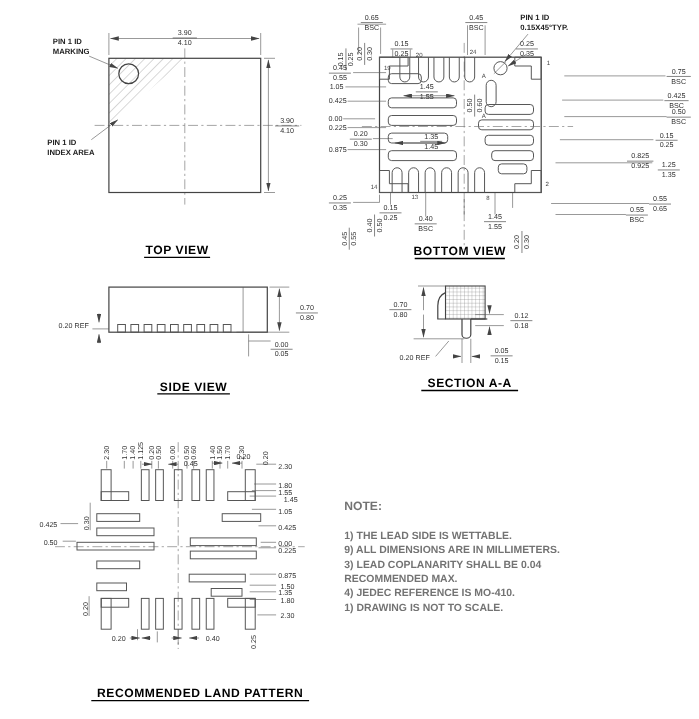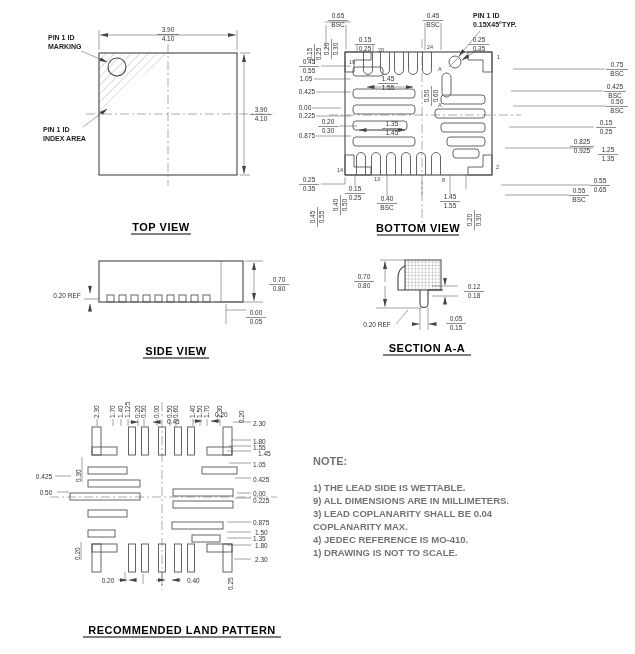--- a/index.html
+++ b/index.html
@@ -525,18 +525,18 @@
   </g>
   <text class="ttl" x="167" y="262">RECOMMENDED LAND PATTERN</text>
   <line x1="68" y1="265" x2="266" y2="265" stroke="#000" stroke-width="1.2"></line>
 </svg>
 
 <div id="note">
   <div class="nh">NOTE:</div>
   <div class="nl">1) THE LEAD SIDE IS WETTABLE.</div>
   <div class="nl">9) ALL DIMENSIONS ARE IN MILLIMETERS.</div>
   <div class="nl">3) LEAD COPLANARITY SHALL BE 0.04</div>
-  <div class="nl">COPLANARITY MAX.</div>
+  <div class="nl">RECOMMENDED MAX.</div>
   <div class="nl">4) JEDEC REFERENCE IS MO-410.</div>
   <div class="nl">1) DRAWING IS NOT TO SCALE.</div>
 </div>
 
 </div>
 
 </body></html>

